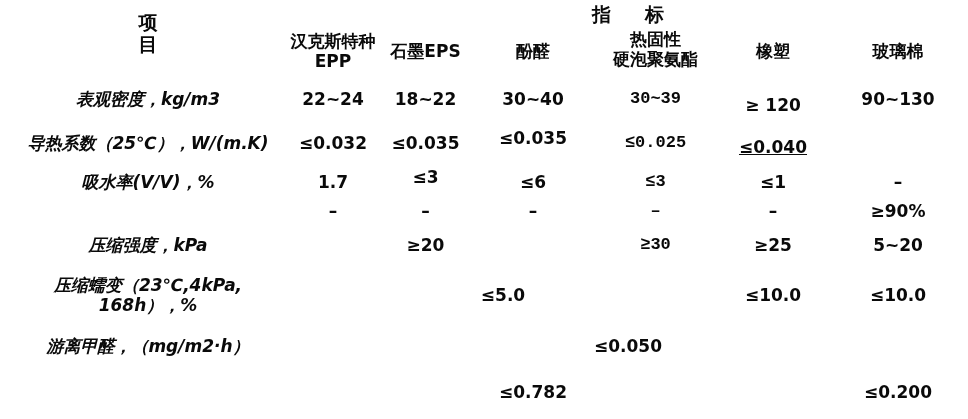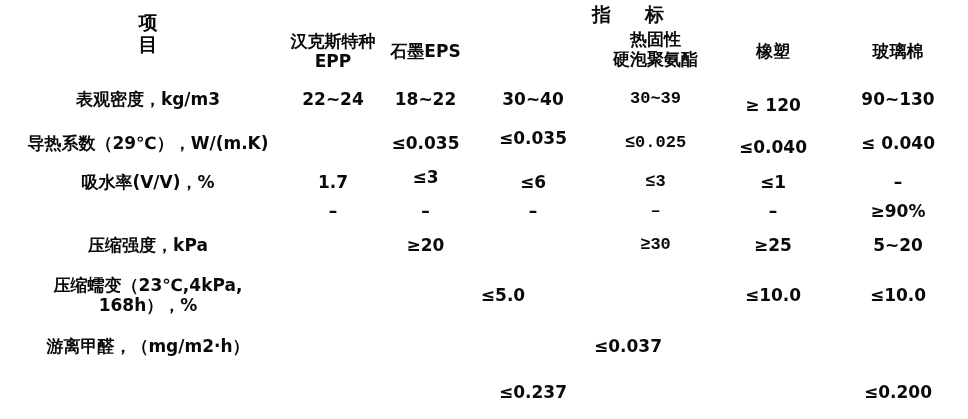--- a/index.html
+++ b/index.html
@@ -42,60 +42,61 @@
     grid-column: 1; grid-row: 1 / 3;
     font-size: 19px;
     letter-spacing: 86px;
     padding-left: 86px;
     padding-bottom: 14px;
   }
   .col-head { grid-row: 2; padding-bottom: 6px; }
   
   .c1 { grid-column: 2; } .c2 { grid-column: 3; } .c3 { grid-column: 4; }
   .c4 { grid-column: 5; font-family: Liberation Mono, monospace; } .c5 { grid-column: 6; } .c6 { grid-column: 7; }
-  .cl { grid-column: 1; }
+  .cl { grid-column: 1; font-style: italic; }
   .r3 { grid-row: 3; } .r4 { grid-row: 4; } .r5 { grid-row: 5; }
   .r6 { grid-row: 6; } .r7 { grid-row: 7; } .r8 { grid-row: 8; }
   .r9 { grid-row: 9; } .r10 { grid-row: 10; }
   .span14 { grid-column: 2 / 6; }
   .span16 { grid-column: 2 / 8; }
   
   .dn6 { transform: translateY(6px); }
-  .dn4 { transform: translateY(4px); }
+  .dn4 { transform: translateY(4px); text-decoration: underline; }
   .up5 { transform: translateY(-5px); }
 </style>
 </head>
 <body>
 
 <div class="page">
   <div class="grid">
 
     <div class="cell group-head">指标</div>
     <div class="cell item-head">项目</div>
     <div class="cell col-head c1">汉克斯特种EPP</div>
     <div class="cell col-head c2">石墨EPS</div>
+    <div class="cell col-head c3">酚醛</div>
     <div class="cell col-head c4">热固性
 硬泡聚氨酯</div>
     <div class="cell col-head c5">橡塑</div>
     <div class="cell col-head c6">玻璃棉</div>
 
     <div class="cell label cl r3">表观密度，kg/m3</div>
     <div class="cell c1 r3">22~24</div>
     <div class="cell c2 r3">18~22</div>
     <div class="cell c3 r3">30~40</div>
     <div class="cell c4 r3">30~39</div>
     <div class="cell c5 r3 dn6">≥ 120</div>
     <div class="cell c6 r3">90~130</div>
 
-    <div class="cell label cl r4">导热系数（29℃），W/(m.K)</div>
+    <div class="cell label cl r4">导热系数（25℃），W/(m.K)</div>
+    <div class="cell c1 r4">≤0.032</div>
     <div class="cell c2 r4">≤0.035</div>
     <div class="cell c3 r4 up5">≤0.035</div>
     <div class="cell c4 r4">≤0.025</div>
     <div class="cell c5 r4 dn4">≤0.040</div>
-    <div class="cell c6 r4">≤ 0.040</div>
 
     <div class="cell label cl r5">吸水率(V/V)，%</div>
     <div class="cell c1 r5">1.7</div>
     <div class="cell c2 r5 up5">≤3</div>
     <div class="cell c3 r5">≤6</div>
     <div class="cell c4 r5">≤3</div>
     <div class="cell c5 r5">≤1</div>
     <div class="cell c6 r5">–</div>
 
     <div class="cell c1 r6">–</div>
@@ -111,19 +112,19 @@
     <div class="cell c5 r7">≥25</div>
     <div class="cell c6 r7">5~20</div>
 
     <div class="cell label cl r8">压缩蠕变（23℃,4kPa,
 168h），%</div>
     <div class="cell span14 r8">≤5.0</div>
     <div class="cell c5 r8">≤10.0</div>
     <div class="cell c6 r8">≤10.0</div>
 
     <div class="cell label cl r9">游离甲醛，（mg/m2·h）</div>
-    <div class="cell span16 r9">≤0.037</div>
+    <div class="cell span16 r9">≤0.050</div>
 
-    <div class="cell c3 r10">≤0.237</div>
+    <div class="cell c3 r10">≤0.782</div>
     <div class="cell c6 r10">≤0.200</div>
 
   </div>
 </div>
 
 </body></html>

